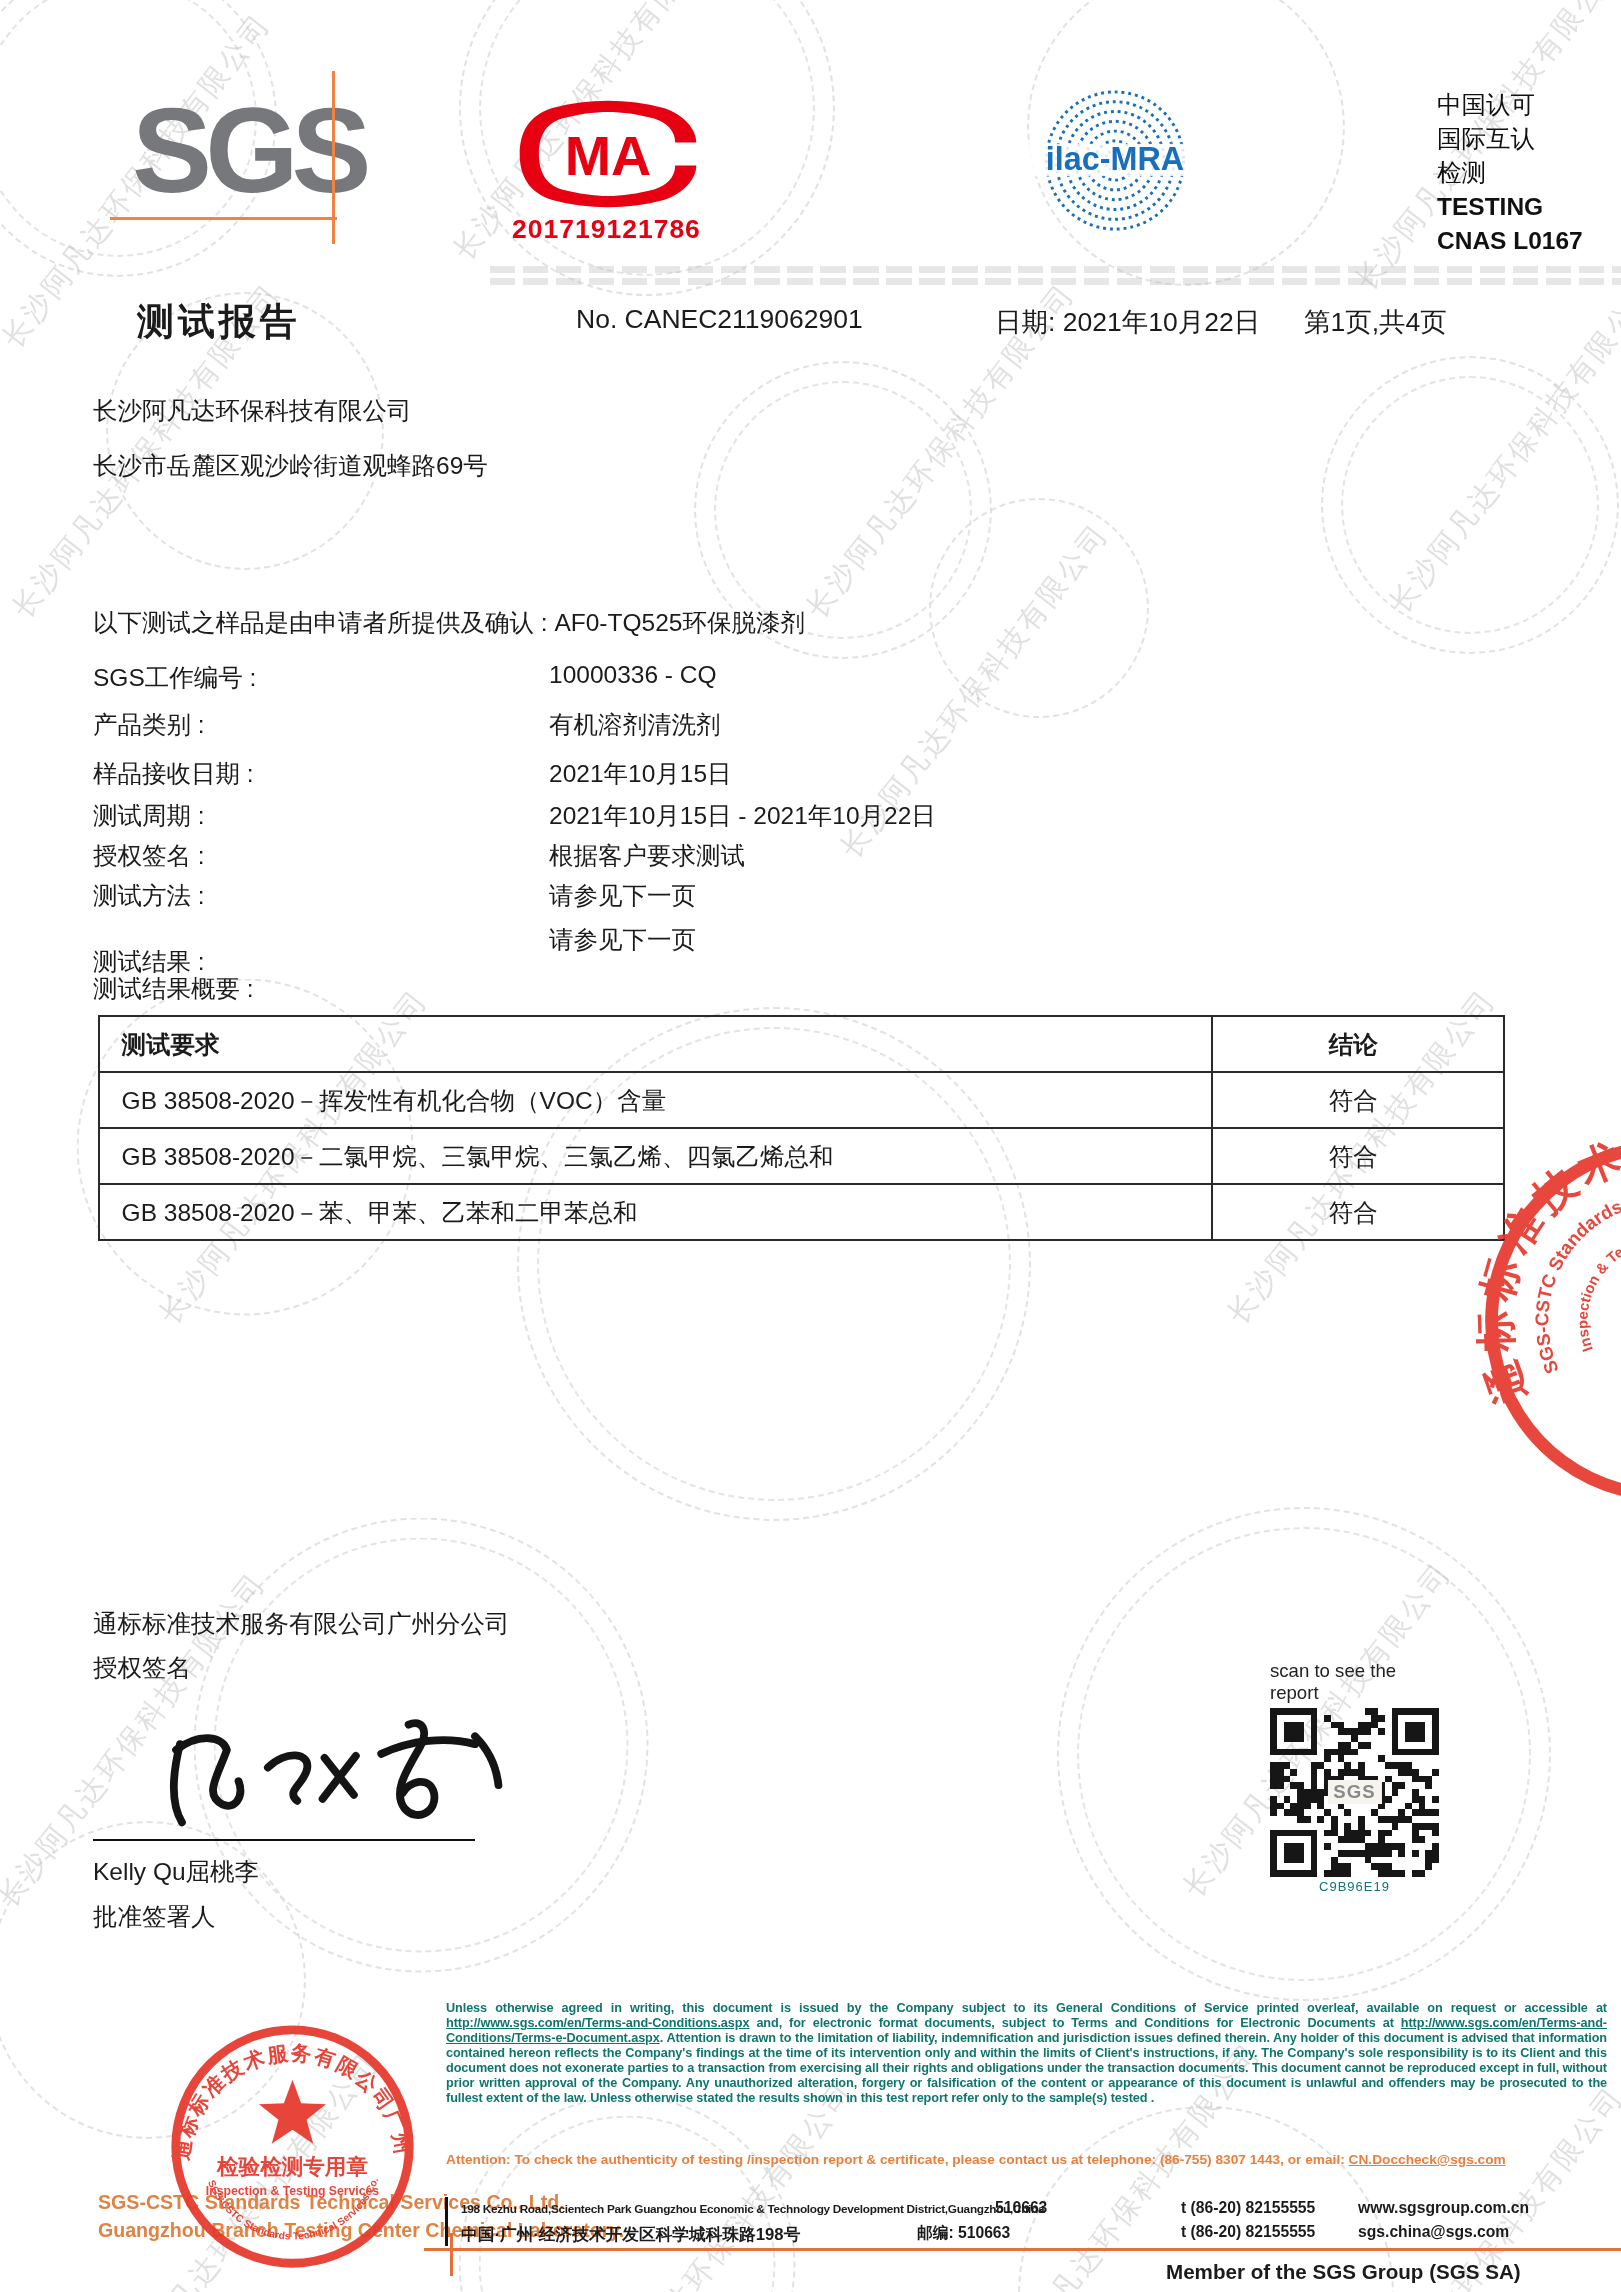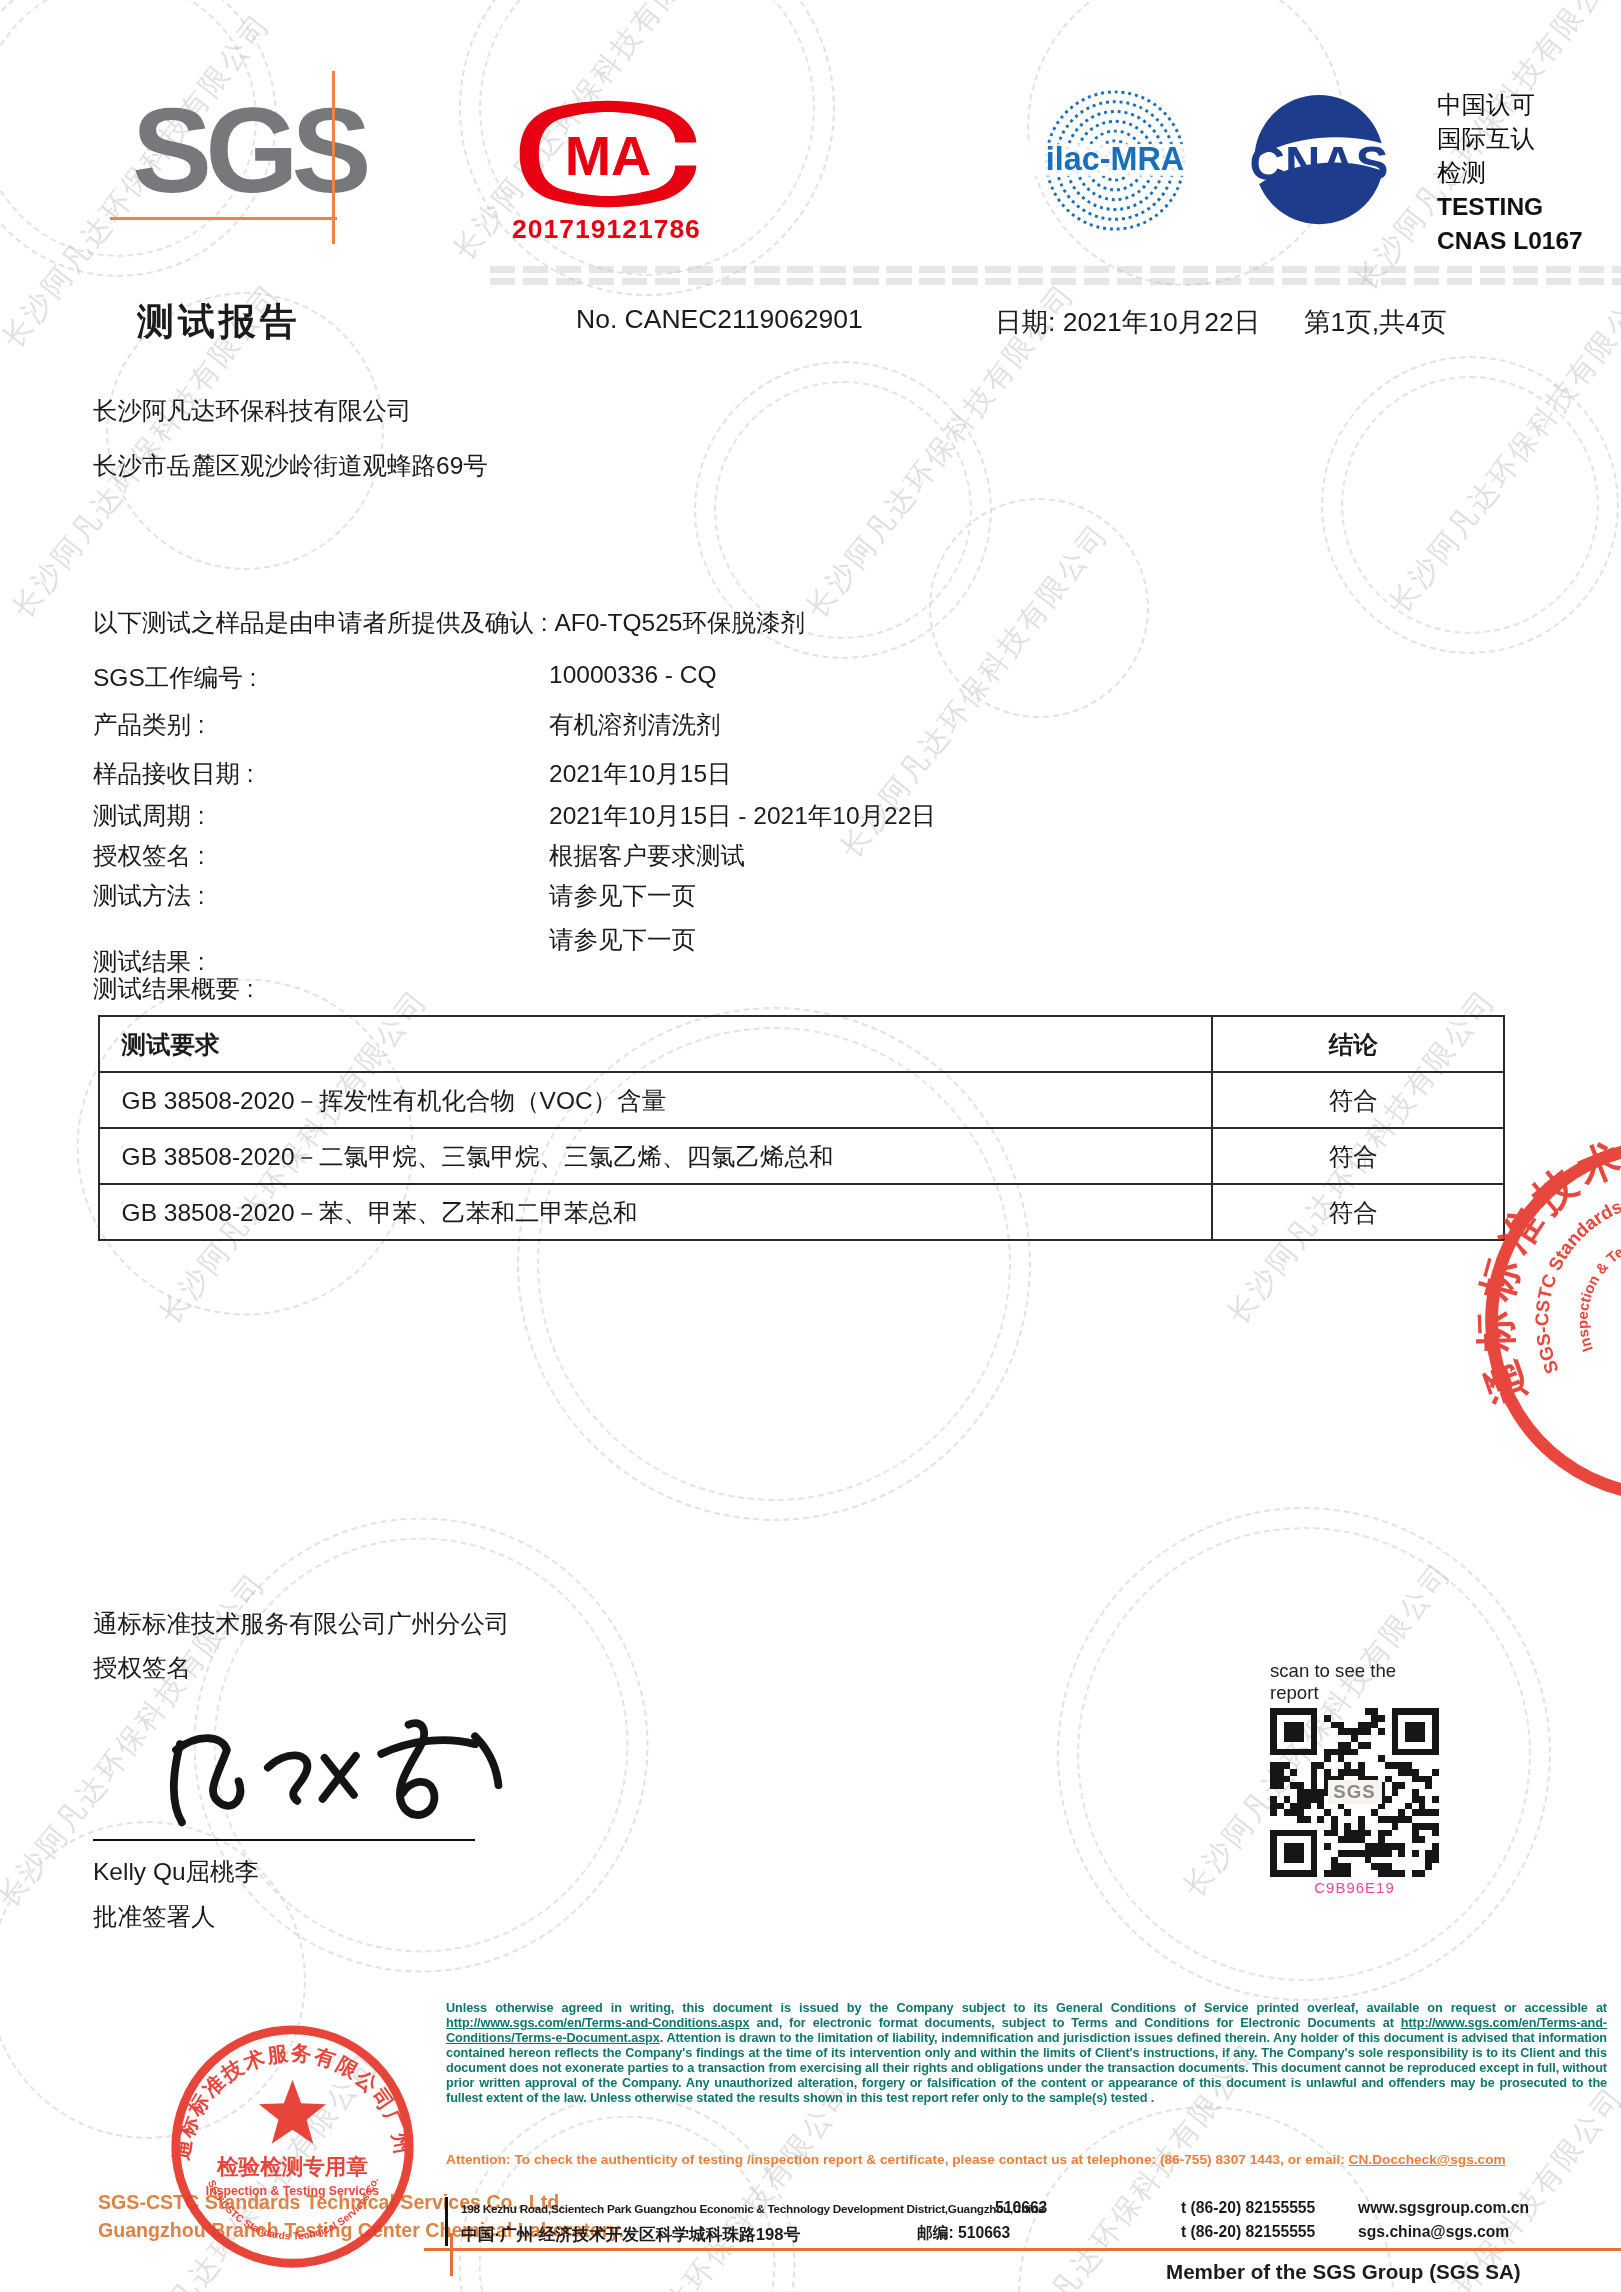--- a/index.html
+++ b/index.html
@@ -53,21 +53,21 @@
   }
   table.results tr{border-bottom:2.9px solid #2a2a2a;}
   table.results th{font-weight:bold;}
   table.results .concl{text-align:center;width:280px;padding-left:0;}
 
   
   .sig-line{position:absolute;left:93px;top:1839px;width:382px;border-top:2.9px solid #111;}
 
   
   .qr-caption{font-size:18.6px;color:#222;}
-  .qr-code-label{font-size:15px;color:#ec4899;letter-spacing:1px;}
+  .qr-code-label{font-size:13px;color:#0f766e;letter-spacing:1px;}
   .qr-center{
     position:absolute;left:50%;top:50%;transform:translate(-50%,-50%);
     background:#f7f3ee;color:#8a8a8a;font-weight:bold;font-size:18.6px;padding:1px 5.9px;letter-spacing:1px;
   }
 
   
   .legal{
     position:absolute;left:446px;top:2001px;width:1161px;
     font-size:12.7px;line-height:15px;font-weight:bold;text-align:justify;color:#0f766e;
     letter-spacing:-0.1px;
@@ -149,27 +149,20 @@
         <circle cx="100" cy="76" r="40" stroke-dasharray="3 4"></circle>
         <circle cx="100" cy="76" r="30" stroke-dasharray="3 4"></circle>
         <circle cx="100" cy="76" r="20" stroke-dasharray="3 4"></circle>
         <circle cx="100" cy="76" r="10" stroke-dasharray="2 3"></circle>
       </g>
       <rect x="10" y="59" width="180" height="33" fill="#ffffff" opacity="0.85"></rect>
       <text x="100" y="86" text-anchor="middle" font-size="33" font-weight="bold" fill="#1a6fba" font-family="Liberation Sans, sans-serif">ilac-MRA</text>
     </svg>
   </div>
 
-  <div class="abs" style="left:1221px;top:90px">
-    <svg width="196" height="143" viewBox="0 0 200 146">
-      <circle cx="100" cy="71" r="66" fill="#1e3c8c"></circle>
-      <path d="M14,88 C55,40 145,40 188,64 L184,92 C140,64 62,68 22,110 Z" fill="#ffffff"></path>
-      <text x="100" y="92" text-anchor="middle" font-size="50" font-weight="800" fill="#1e3c8c" font-family="Liberation Sans, sans-serif">CNAS</text>
-    </svg>
-  </div>
 
   <div class="abs accred" style="left:1437px;top:88px">
     <div>中国认可</div>
     <div>国际互认</div>
     <div>检测</div>
     <div class="b">TESTING</div>
     <div class="b">CNAS L0167</div>
   </div>
 
   <div class="abs title" style="left:137px;top:297px">测试报告</div>

